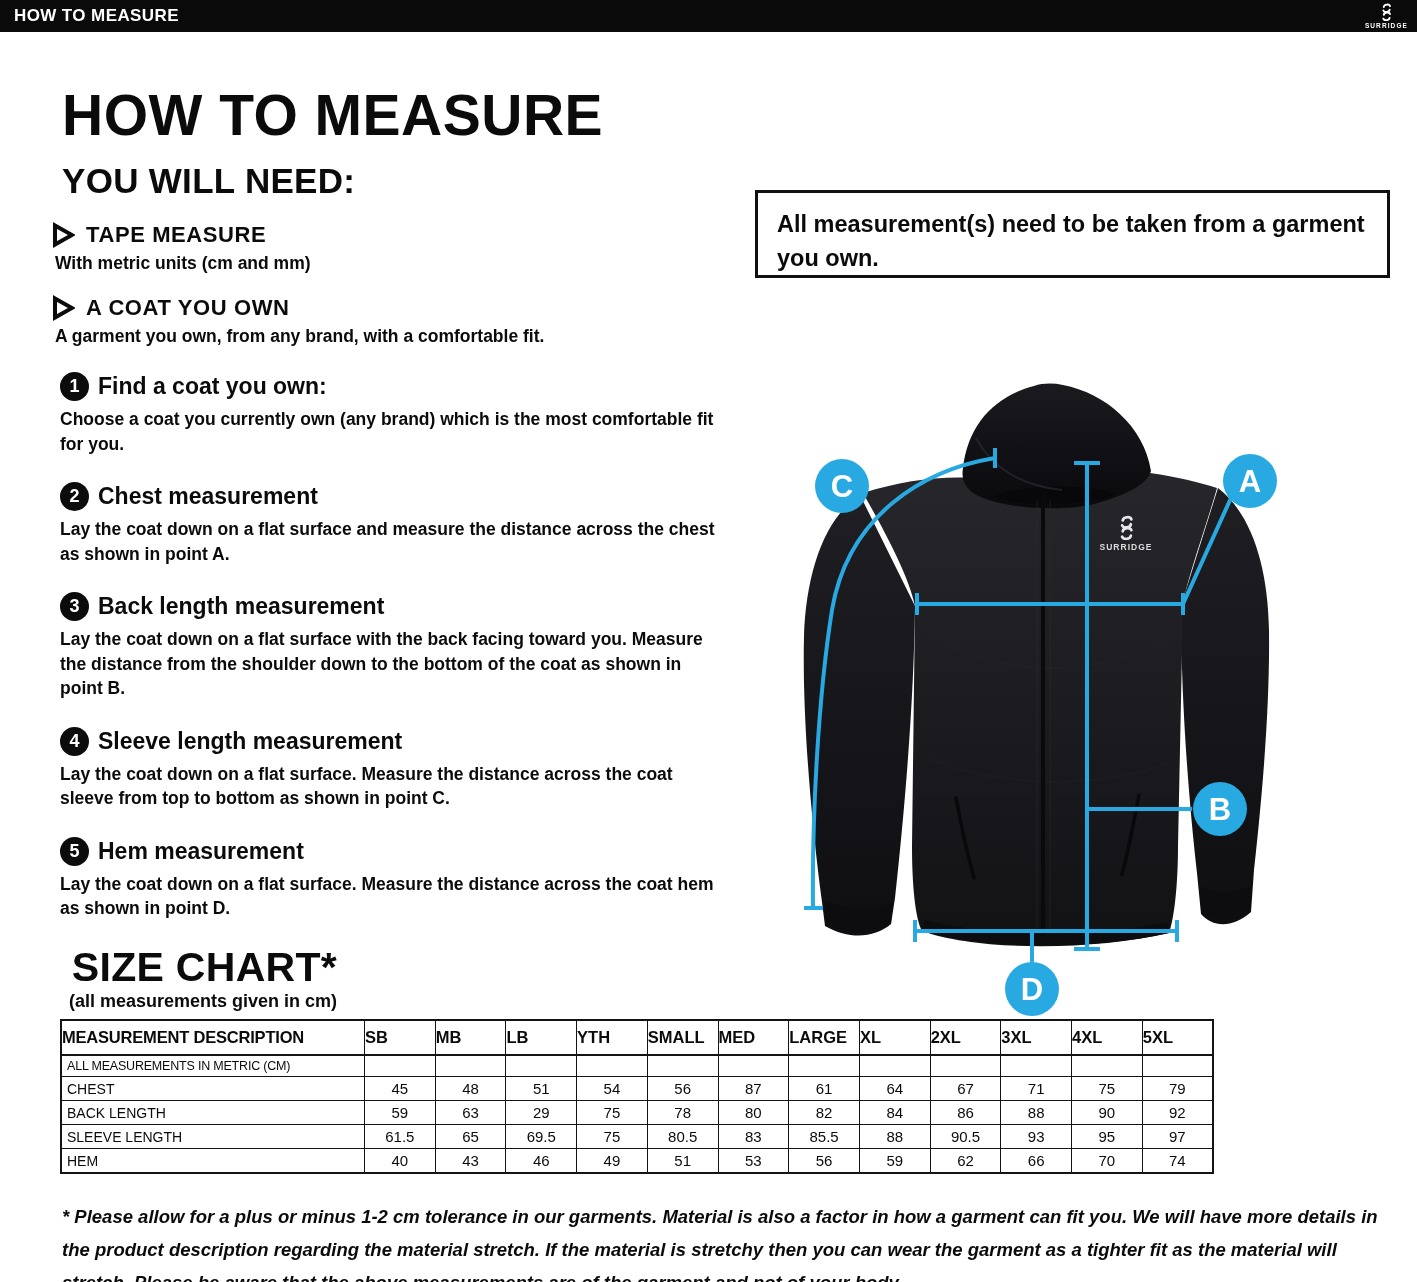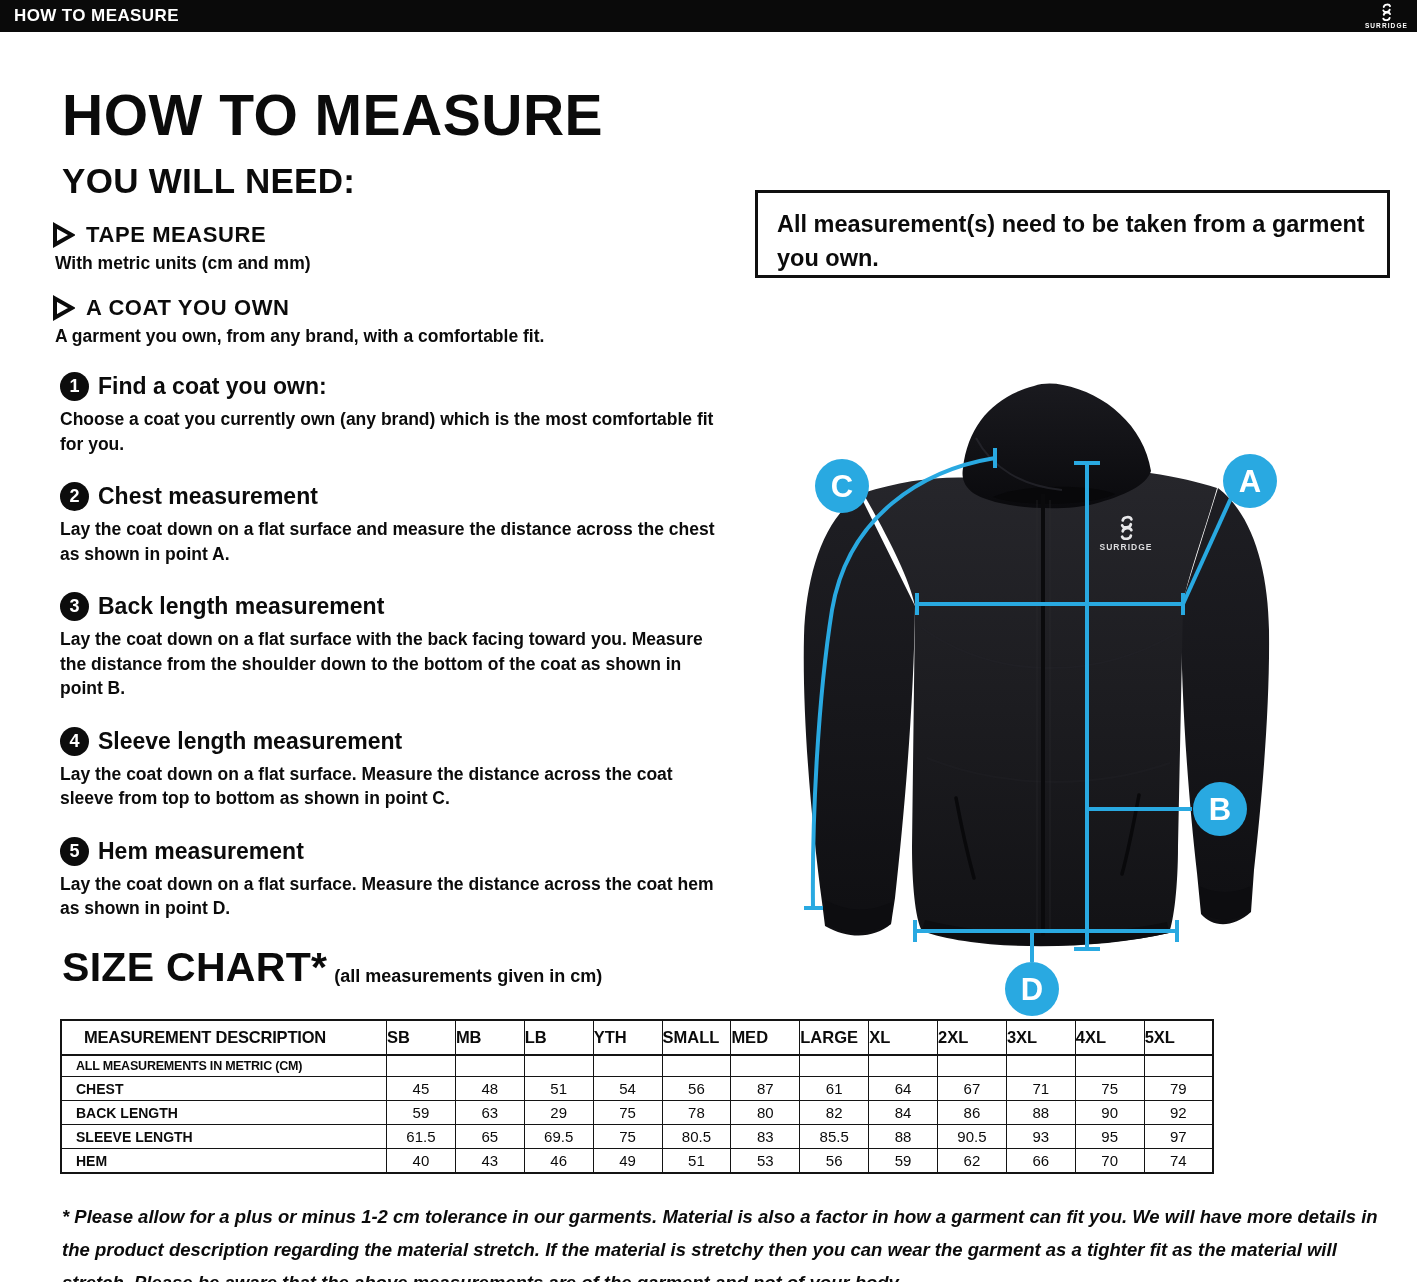--- a/index.html
+++ b/index.html
@@ -35,33 +35,33 @@
   .step { margin-bottom:26px; }
   .step-head { display:flex; align-items:center; gap:9px; margin-bottom:6px; }
   .step-num {
     width:29px; height:29px; border-radius:50%; background:#0c0c0c; color:#fff;
     font-size:18px; font-weight:bold; display:flex; align-items:center; justify-content:center;
     flex:0 0 auto;
   }
   .step-title { font-size:23px; font-weight:bold; }
   .step-desc { margin:0; font-size:17.5px; font-weight:bold; line-height:24.5px; max-width:668px; }
 
-  .size-title-row { position:absolute; left:62px; top:944px; display:flex; align-items:flex-end; }
+  .size-title-row { position:absolute; left:62px; top:944px; display:flex; align-items:flex-end;flex-direction:column; }
   .size-title { font-size:41px; font-weight:bold; letter-spacing:.3px; }
   .size-sub { font-size:18px; font-weight:bold; margin-left:7px; padding-bottom:4px; }
 
   
   .size-chart { position:absolute; left:60px; top:1019px; }
   table { border-collapse:collapse; width:1154px; table-layout:fixed; border:2.5px solid #141414; }
   th, td { border:1.6px solid #141414; }
   thead th { height:33px; font-size:16.5px; font-weight:bold; text-align:left; padding:0; }
-  thead th:first-child { width:302px; text-align:left; padding-left:22px; letter-spacing:-.2px; }
+  thead th:first-child { width:302px; text-align:left; padding-left:0; letter-spacing:-.2px; }
   thead tr { border-bottom:2.5px solid #141414; }
   td { height:23px; font-size:15px; font-weight:normal; text-align:center; padding:0; }
-  td.row-label { text-align:left; padding-left:14px; font-size:14px; font-weight:bold; }
+  td.row-label { text-align:left; padding-left:5px; font-size:14px; font-weight:normal; }
   tr[data-name="unit-row"] td { height:20px; }
   td.unit-label { font-size:12.5px; letter-spacing:-.2px; }
 
   .footnote {
     position:absolute; left:62px; top:1200px; width:1336px;
     font-size:18.5px; font-weight:bold; font-style:italic; line-height:33px;
   }
 
   
   .note-box {

